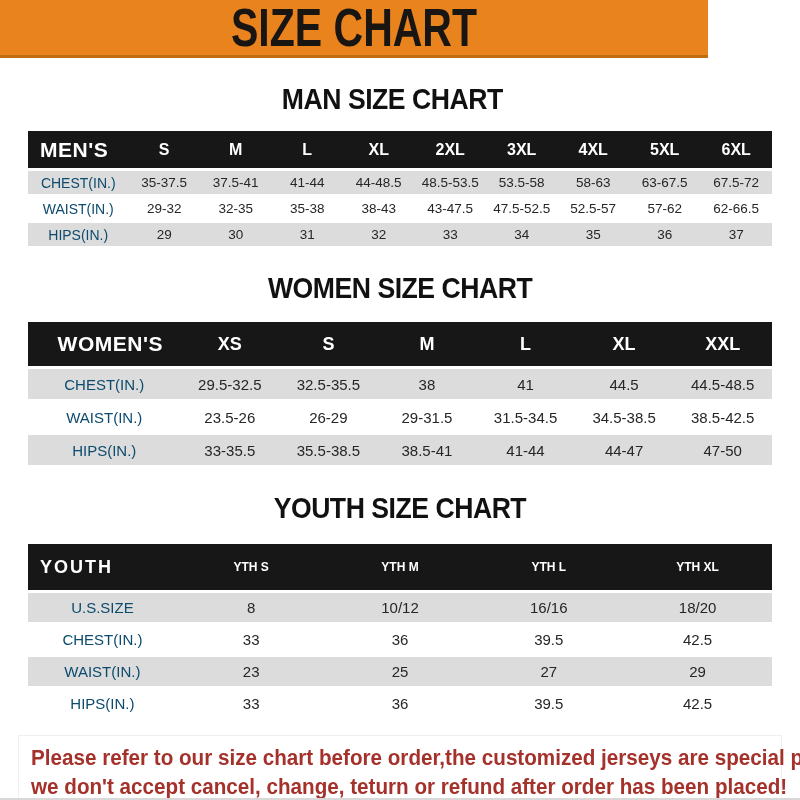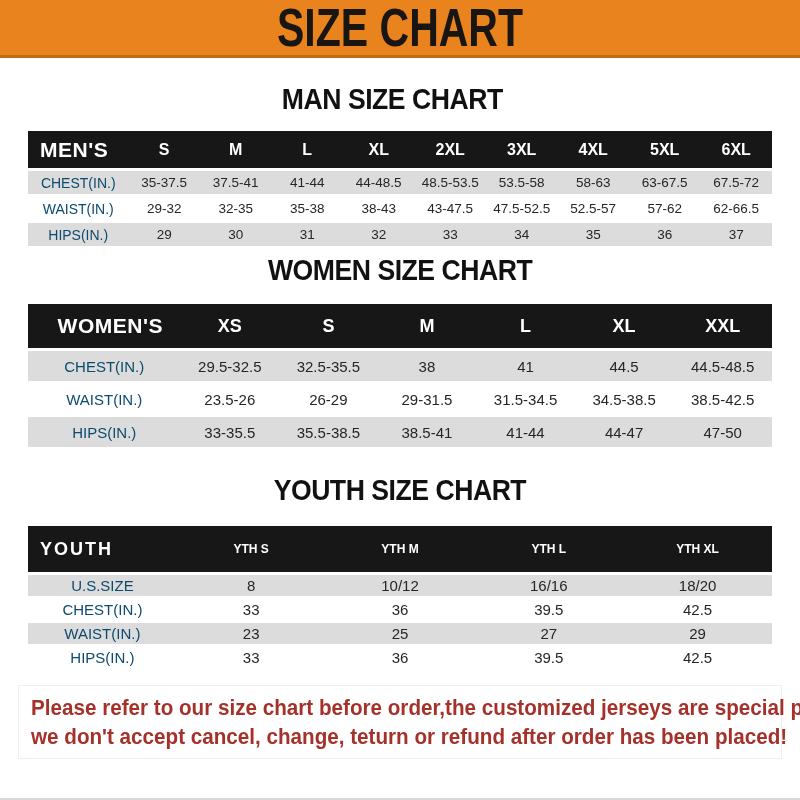--- a/index.html
+++ b/index.html
@@ -12,21 +12,21 @@
     width: 800px;
     height: 800px;
     background: #ffffff;
     overflow: hidden;
     border-bottom: 2px solid #d8d8d8;
     position: relative;
   }
 
   
   .banner {
-    width: 800px;
+    width: 708px;
     height: 58px;
     background: var(--banner-bg, #E8831E);
     border-bottom: 3px solid #c06c10;
     display: flex;
     align-items: center;
     justify-content: center;
   }
   .banner-title {
     display: inline-block;
     font-size: 50px;
@@ -44,21 +44,21 @@
   }
   .section-heading span {
     display: inline-block;
     font-size: 28px;
     font-weight: 800;
     letter-spacing: -0.5px;
     transform: scale(0.95, 1.05);
     white-space: nowrap;
   }
   .sh0 { margin: 26px 16px 12px 0; }
-  .sh1 { margin: 6px 0 14px 0; }
+  .sh1 { margin: 24px 0 14px 0; }
   .sh2 { margin: 25px 0 16px 0; }
 
   
   table.size-table {
     width: 744px;
     margin: 0 auto;
     border-collapse: separate;
     border-spacing: 0 3px;
     table-layout: fixed;
   }
@@ -90,21 +90,21 @@
   .t0 tbody td { height: 23px; font-size: 13.5px; }
   .t0 td.rowlabel { font-size: 14px; }
 
   .t1 tr.head th { height: 44px; font-size: 18px; text-align: center; }
   .t1 tr.head th.group { font-size: 21px; }
   .t1 tbody td { height: 30px; font-size: 15px; }
   .t1 td.rowlabel { font-size: 15px; }
 
   .t2 tr.head th { height: 46px; font-size: 12px; }
   .t2 tr.head th.group { font-size: 18px; letter-spacing: 2px; }
-  .t2 tbody td { height: 21px; font-size: 15px; }
+  .t2 tbody td { height: 29px; font-size: 15px; }
   .t2 td.rowlabel { font-size: 15px; }
 
   
   .notice {
     margin: 14px 18px 0 18px;
     padding: 8px 10px 6px 12px;
     border: 1px solid #efefef;
   }
   .notice p {
     color: var(--notice-color, #A5312B);

